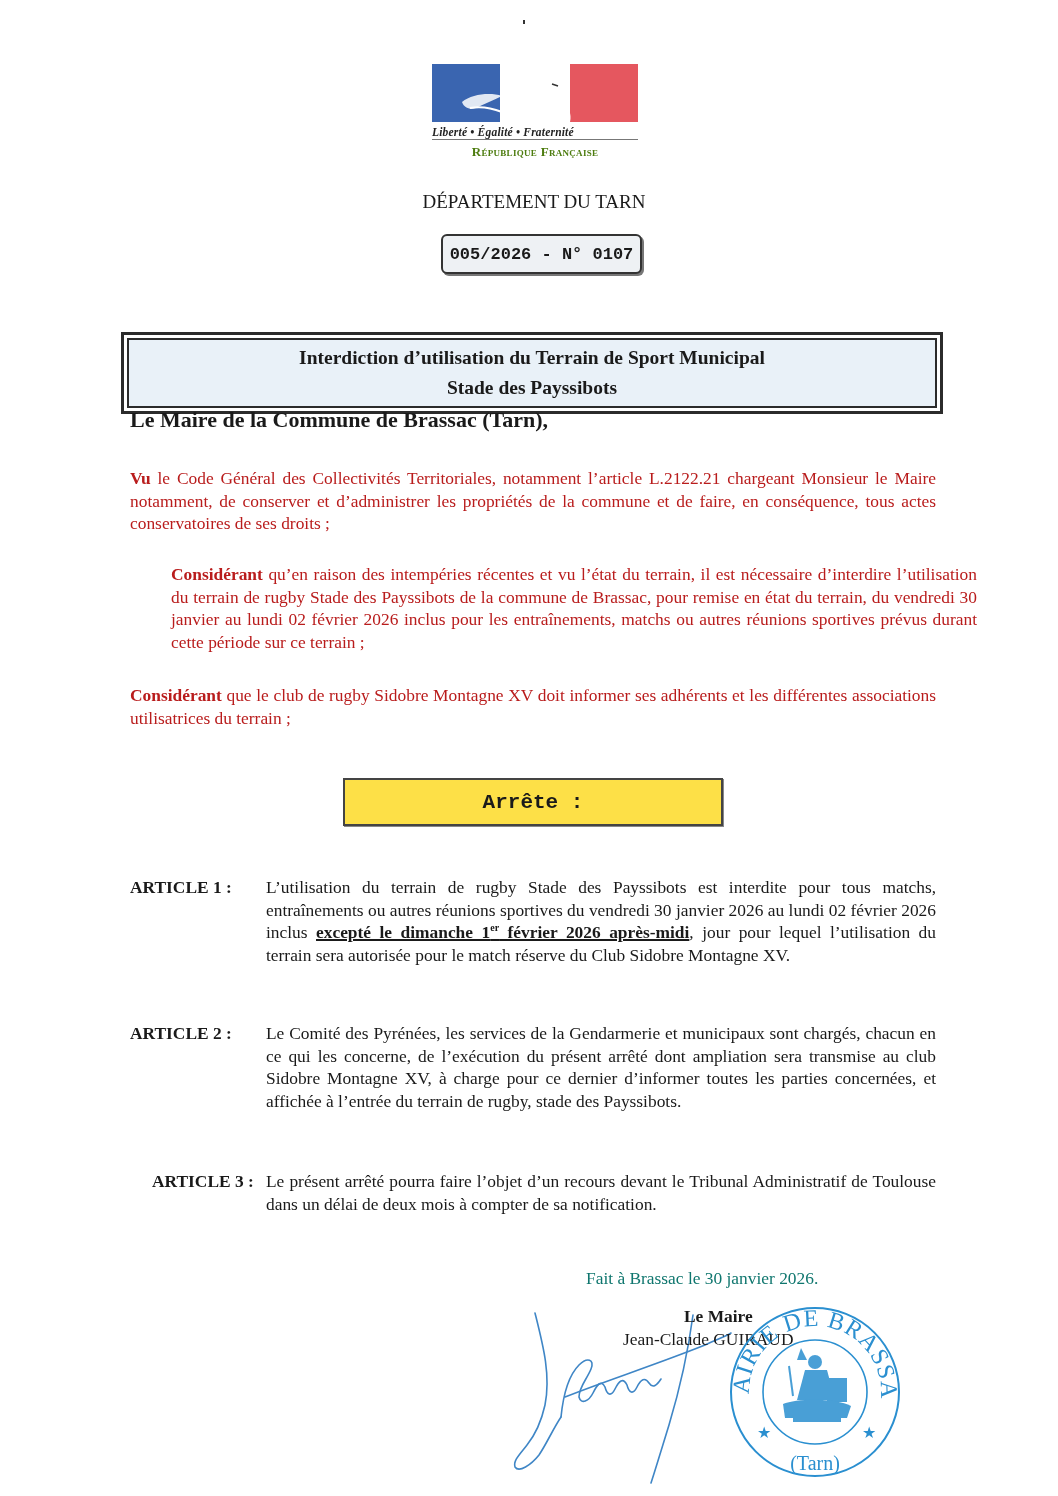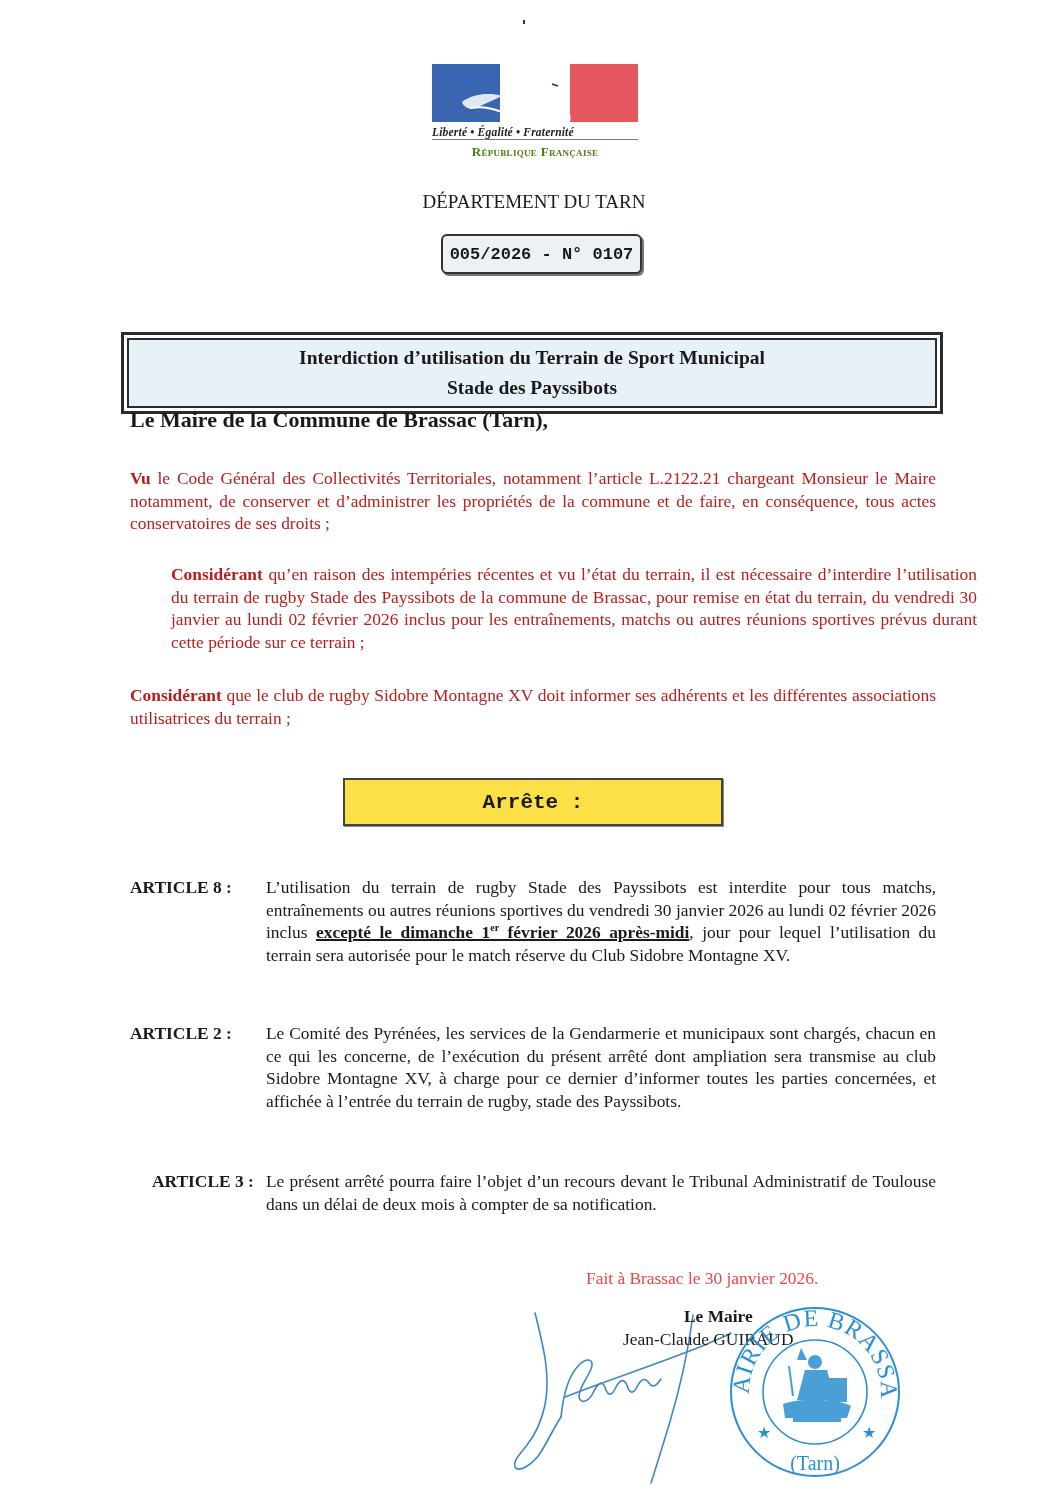--- a/index.html
+++ b/index.html
@@ -77,21 +77,21 @@
     .article-text { position: absolute; text-align: justify; }
     .art1 .article-label { left: 130px; top: 876px; }
     .art1 .article-text { left: 266px; top: 876px; width: 670px; }
     .art2 .article-label { left: 130px; top: 1022px; text-align: center; }
     .art2 .article-text { left: 266px; top: 1022px; width: 670px; }
     .art3 .article-label { left: 152px; top: 1170px; }
     .art3 .article-text { left: 266px; top: 1170px; width: 670px; }
     .emph { font-weight: bold; text-decoration: underline; text-decoration-thickness: 2px; }
     sup { font-size: 10px; line-height: 0; }
 
-    .fait { left: 586px; top: 1268px; font-size: 17.4px; color: #ef4444; }
+    .fait { left: 586px; top: 1268px; font-size: 17.4px; color: #0f766e; }
     .signer-title { left: 684px; top: 1306px; font-size: 17.4px; font-weight: bold; color: #1a1a1a; }
     .signer-name { left: 623px; top: 1329px; font-size: 17.4px; color: #1a1a1a; }
 
     .signature { left: 505px; top: 1305px; width: 260px; height: 180px; }
     .stamp { left: 727px; top: 1300px; width: 175px; height: 180px; }
   </style>
 </head>
 <body>
 
 <div class="abs stray-mark"></div>
@@ -126,21 +126,21 @@
 
 <div class="abs para p1"><b>Vu</b><span> le Code Général des Collectivités Territoriales, notamment l’article L.2122.21 chargeant Monsieur le Maire  notamment, de conserver et d’administrer les propriétés de la commune et de faire, en conséquence, tous actes conservatoires de ses droits ;</span></div>
 
 <div class="abs para p2"><b>Considérant</b><span> qu’en raison des intempéries récentes et vu l’état du terrain, il est nécessaire d’interdire l’utilisation du terrain de rugby Stade des Payssibots de la commune de Brassac, pour remise en état du terrain, du vendredi 30 janvier au lundi 02 février 2026 inclus pour les entraînements, matchs ou autres réunions sportives prévus durant cette période sur ce terrain ;</span></div>
 
 <div class="abs para p3"><b>Considérant</b><span> que le club de rugby Sidobre Montagne XV doit informer ses adhérents et les différentes associations utilisatrices du terrain ;</span></div>
 
 <div class="abs arrete-box">Arrête :</div>
 
 <div class="article art1">
-  <div class="article-label">ARTICLE 8 :</div>
+  <div class="article-label">ARTICLE 1 :</div>
   <div class="article-text"><span>L’utilisation du terrain de rugby Stade des Payssibots est interdite pour tous matchs, entraînements ou autres réunions sportives du vendredi 30 janvier 2026 au lundi 02 février 2026 inclus </span><span class="emph"><span>excepté le dimanche 1</span><sup>er</sup><span> février 2026 après-midi</span></span><span>, jour pour lequel l’utilisation du terrain sera autorisée pour le match réserve du Club Sidobre Montagne XV.</span></div>
 </div>
 
 <div class="article art2">
   <div class="article-label">ARTICLE 2 :</div>
   <div class="article-text">Le Comité des Pyrénées, les services de la Gendarmerie et municipaux sont chargés, chacun en ce qui les concerne, de l’exécution du présent arrêté dont ampliation sera transmise au club Sidobre Montagne XV, à charge pour ce dernier d’informer toutes les parties concernées, et affichée à l’entrée du terrain de rugby, stade des Payssibots.</div>
 </div>
 
 <div class="article art3">
   <div class="article-label">ARTICLE 3 :</div>

